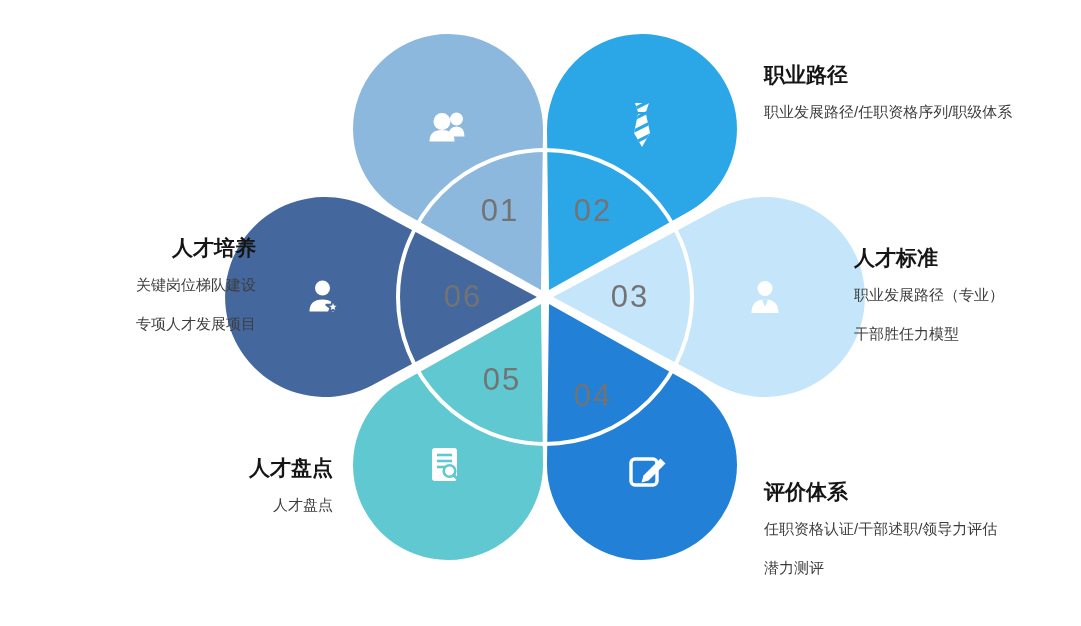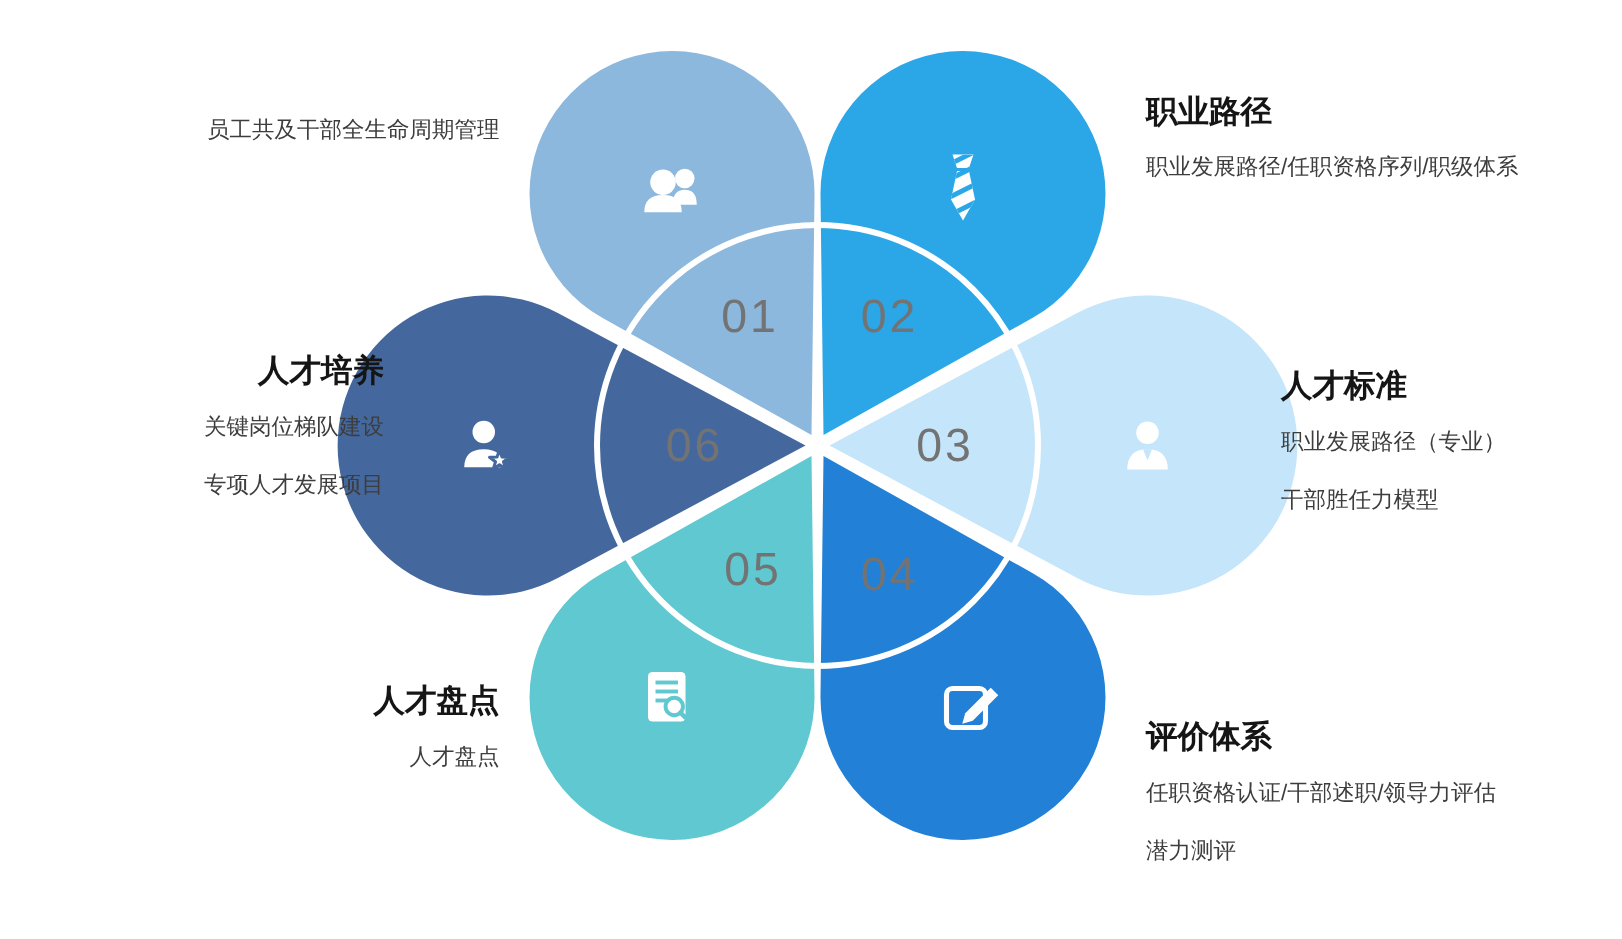--- a/index.html
+++ b/index.html
@@ -85,26 +85,25 @@
     <g transform="translate(325,297)">
       <circle cx="-2.5" cy="-9" r="7.5" fill="#ffffff"></circle>
       <path d="M -15.5 14.5 Q -15.5 2.5 -2.5 2.5 Q 10.5 2.5 10.5 14.5 Z" fill="#ffffff"></path>
       <polygon points="8,3 6.35,7.73 1.34,7.84 5.34,10.87 3.89,15.66 8,12.8 12.11,15.66 10.66,10.87 14.66,7.84 9.65,7.73" fill="#ffffff" stroke-width="2" stroke-linejoin="round" stroke="#44689d"></polygon>
     </g>
   </svg>
 
   <div class="num" style="left:500px; top:211px;">01</div>
   <div class="num" style="left:593px; top:211px;">02</div>
   <div class="num" style="left:630px; top:297px;">03</div>
-  <div class="num" style="left:593px; top:383px;">04</div>
+  <div class="num" style="left:593px; top:396px;">04</div>
   <div class="num" style="left:502px; top:380px;text-align:right;">05</div>
   <div class="num" style="left:463px; top:297px;">06</div>
 
   <div class="label ra" style="top:62px; right:748px;">
-    <div class="s">员工共及干部全生命周期管理</div>
   </div>
 
   <div class="label" style="top:62px; left:764px;">
     <div class="t">职业路径</div>
     <div class="s">职业发展路径/任职资格序列/职级体系</div>
   </div>
 
   <div class="label" style="top:245px; left:854px;">
     <div class="t">人才标准</div>
     <div class="s">职业发展路径（专业）</div>

